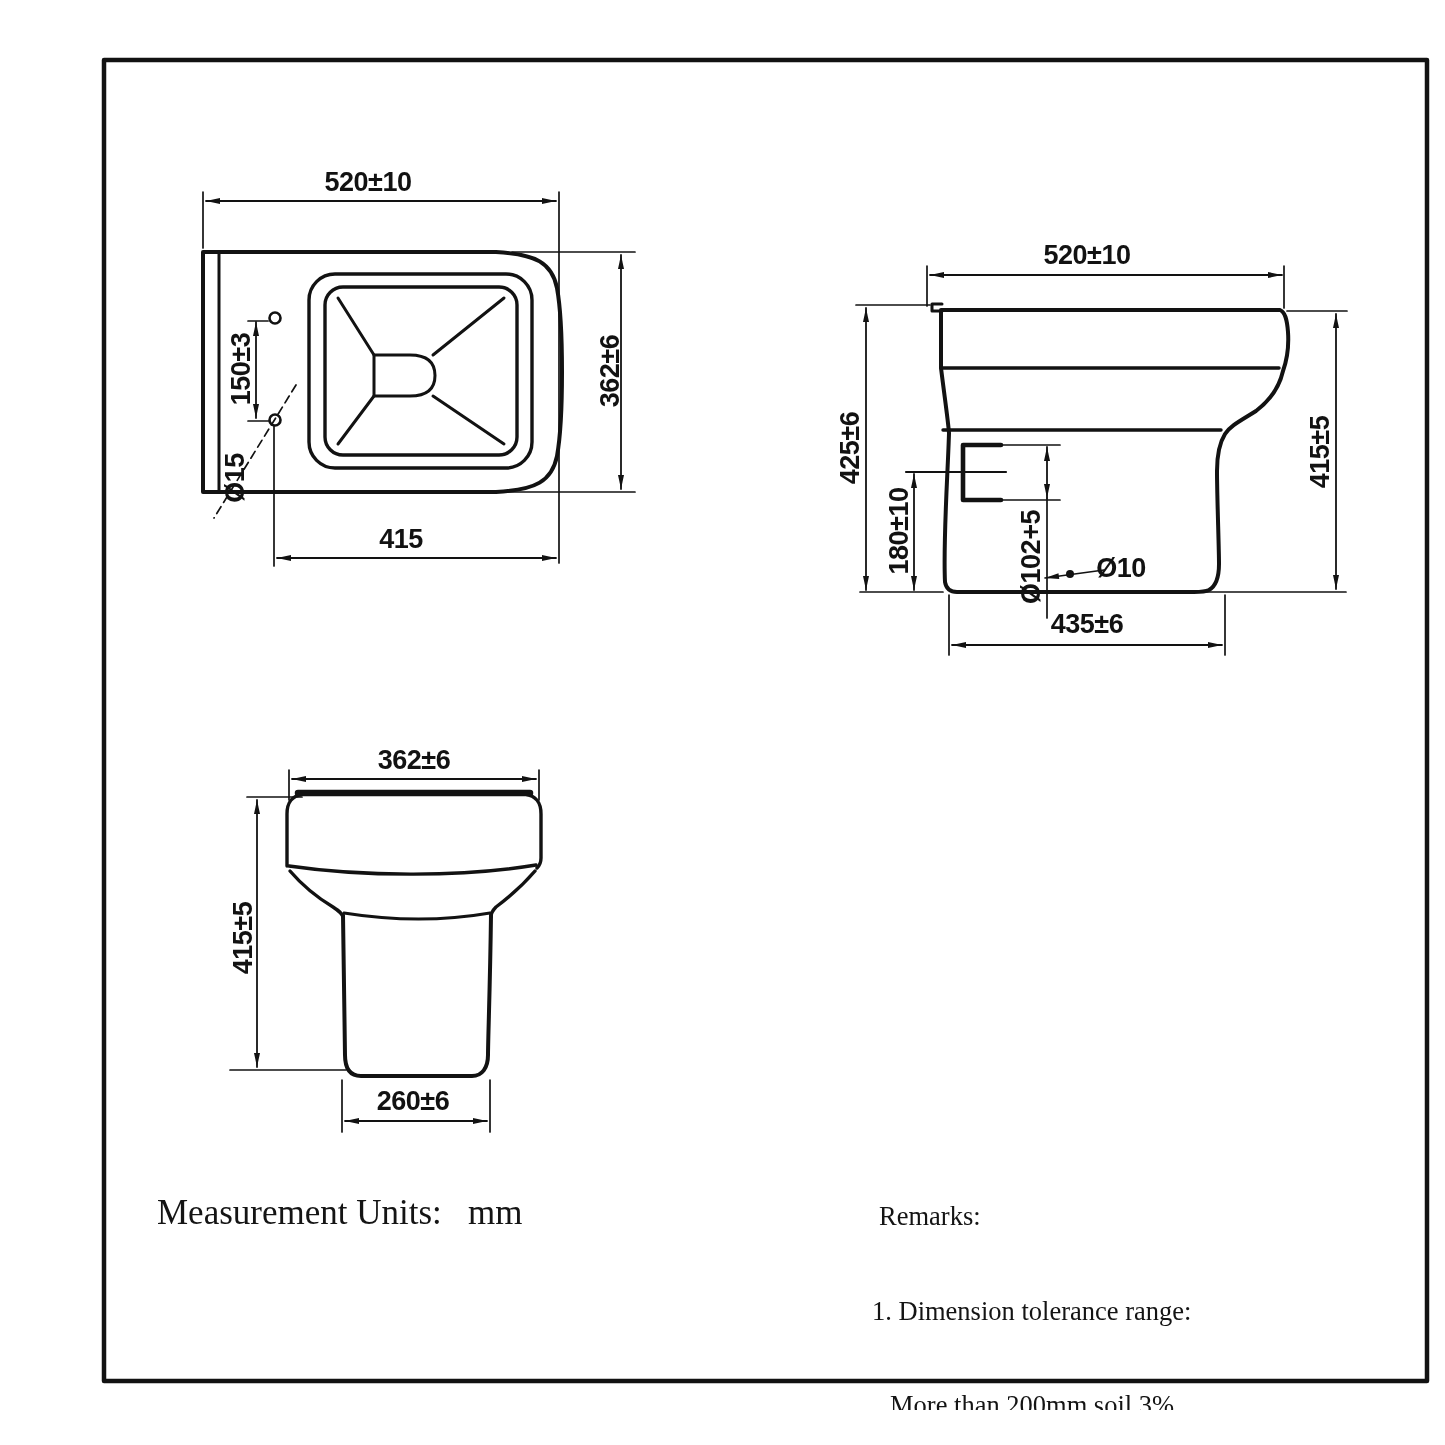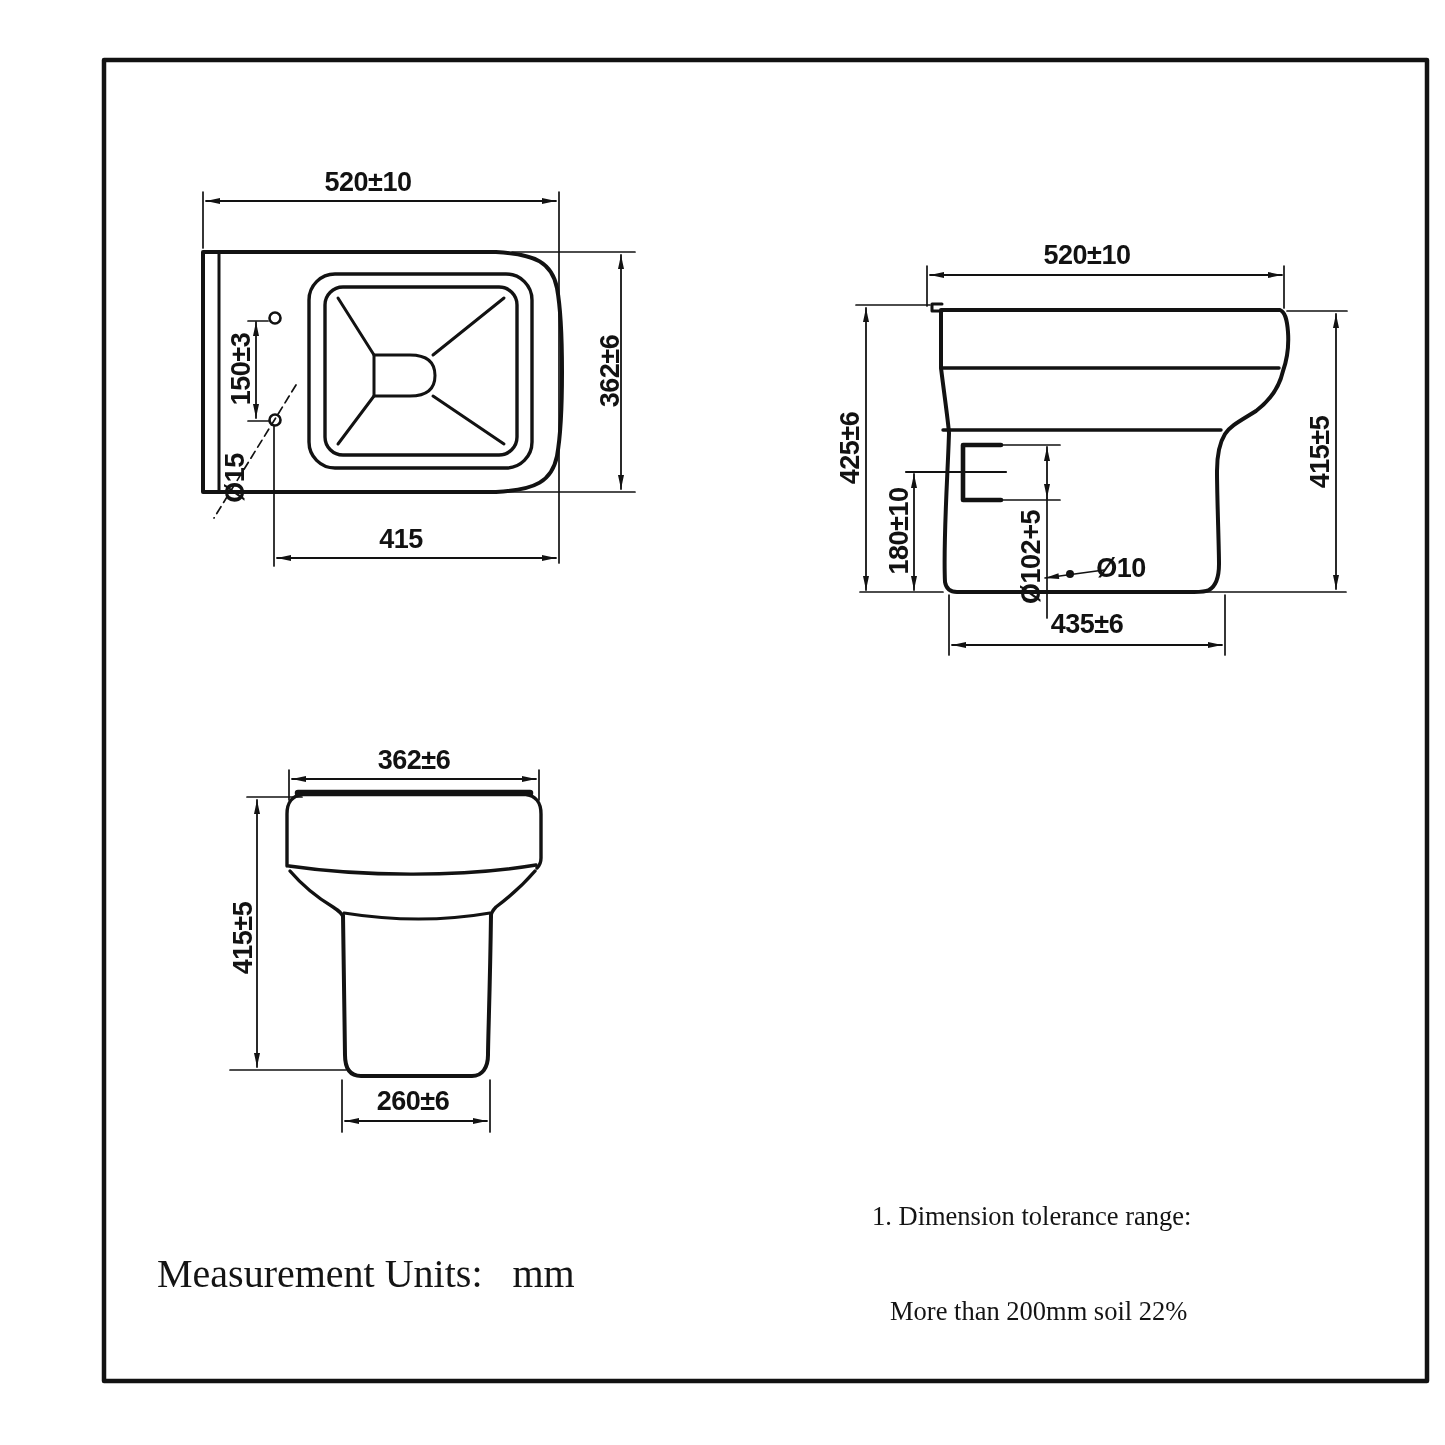--- a/index.html
+++ b/index.html
@@ -12,21 +12,21 @@
   .md{stroke-width:3.4;}
   .md2{stroke-width:3;}
   .thick{stroke-width:6.5;}
   .brk{stroke-width:4.6;}
   .thin{stroke-width:1.7;}
   .dimline{stroke-width:1.8;}
   .dash{stroke-dasharray:8 5;}
   .dim{font-family:"Liberation Sans",sans-serif;font-weight:bold;font-size:27px;fill:#121212;
        letter-spacing:-0.5px;stroke:none;}
   .textblock{position:absolute;color:#141414;font-family:"Liberation Serif",serif;white-space:pre;}
-  #units-note{left:113px;top:1250px;font-size:40px;}
+  #units-note{left:113px;top:1193px;font-size:35px;}
   #remarks{left:824px;top:1138px;font-size:26.5px;line-height:31.5px;}
   #remarks .r-title{padding-left:11px;}
   #remarks .r1{padding-left:4px;font-family:Liberation Serif, serif;}
   #remarks .r2{padding-left:22px;}
 </style>
 </head>
 <body>
 
 <div id="canvas">
 
@@ -159,21 +159,22 @@
       <line class="ink thin" x1="446" y1="1080" x2="446" y2="1132"></line>
       <line class="ink dimline" x1="301" y1="1121" x2="443" y2="1121" marker-start="url(#as)" marker-end="url(#ae)"></line>
       <text class="dim" x="369" y="1110" text-anchor="middle">260±6</text>
     </g>
   </g>
 </svg>
 
 <div id="units-note" class="textblock">Measurement Units:   mm</div>
 
 <div id="remarks" class="textblock">
+  <div class="r-title">Remarks:</div>
   <div class="r1">1. Dimension tolerance range:</div>
-  <div class="r2">More than 200mm soil 22%</div>
+  <div class="r2">More than 200mm soil 3%</div>
   
   
   
   
 </div>
 
 </div>
 
 </body></html>

